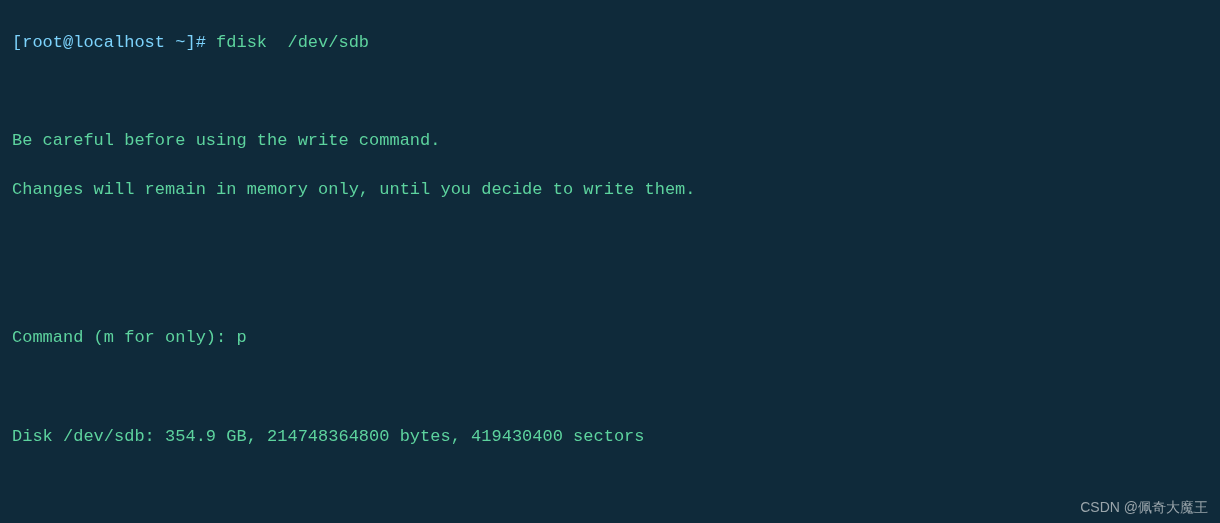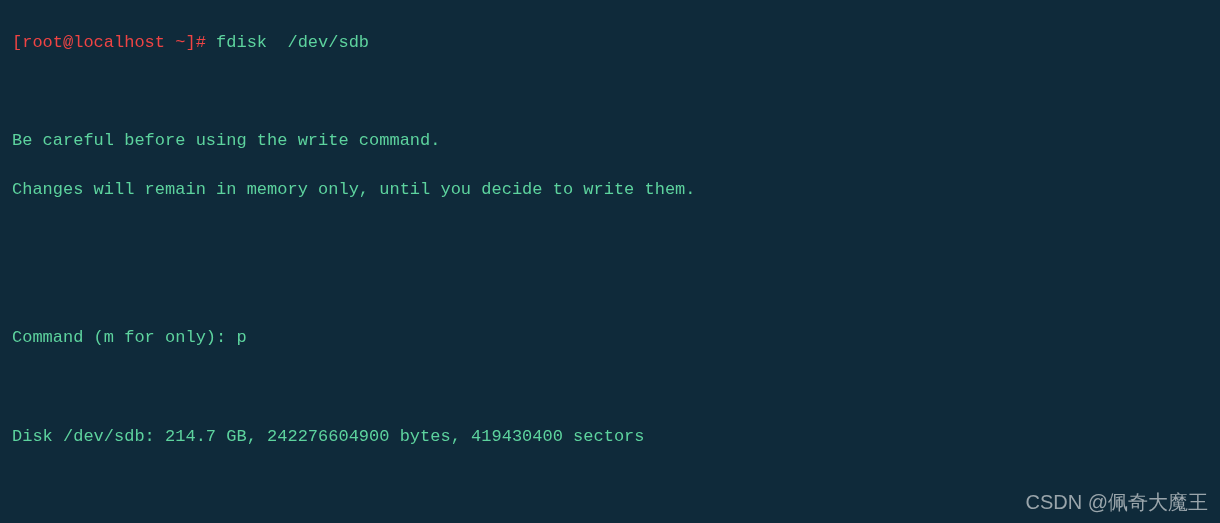--- a/index.html
+++ b/index.html
@@ -19,45 +19,45 @@
       position: relative;
       overflow: hidden;
     }
     .terminal {
       white-space: pre;
     }
     .line {
       display: block;
     }
     .prompt-open {
-      color: #ef4444;
+      color: #7dd3fc;
     }
     .watermark {
       position: absolute;
       bottom: 6px;
       right: 12px;
       color: #9aa5ab;
       font-family: Arial, sans-serif;
-      font-size: 20px;
+      font-size: 14px;
       margin-top: 36px;
     }
   </style>
 </head>
 <body>
 
 <div class="terminal">
 <span class="line"><span class="prompt-open">[root@localhost ~]# </span><span>fdisk  /dev/sdb</span></span>
 <span class="line"> </span>
 <span class="line">Be careful before using the write command.</span>
 <span class="line">Changes will remain in memory only, until you decide to write them.</span>
 <span class="line"> </span>
 <span class="line"> </span>
 <span class="line"><span>Command (m for only): </span><span>p</span></span>
 <span class="line"> </span>
-<span class="line">Disk /dev/sdb: 214.7 GB, 242276604900 bytes, 419430400 sectors</span>
+<span class="line">Disk /dev/sdb: 354.9 GB, 214748364800 bytes, 419430400 sectors</span>
 
 
 
 
 
 
 
 
 
 

